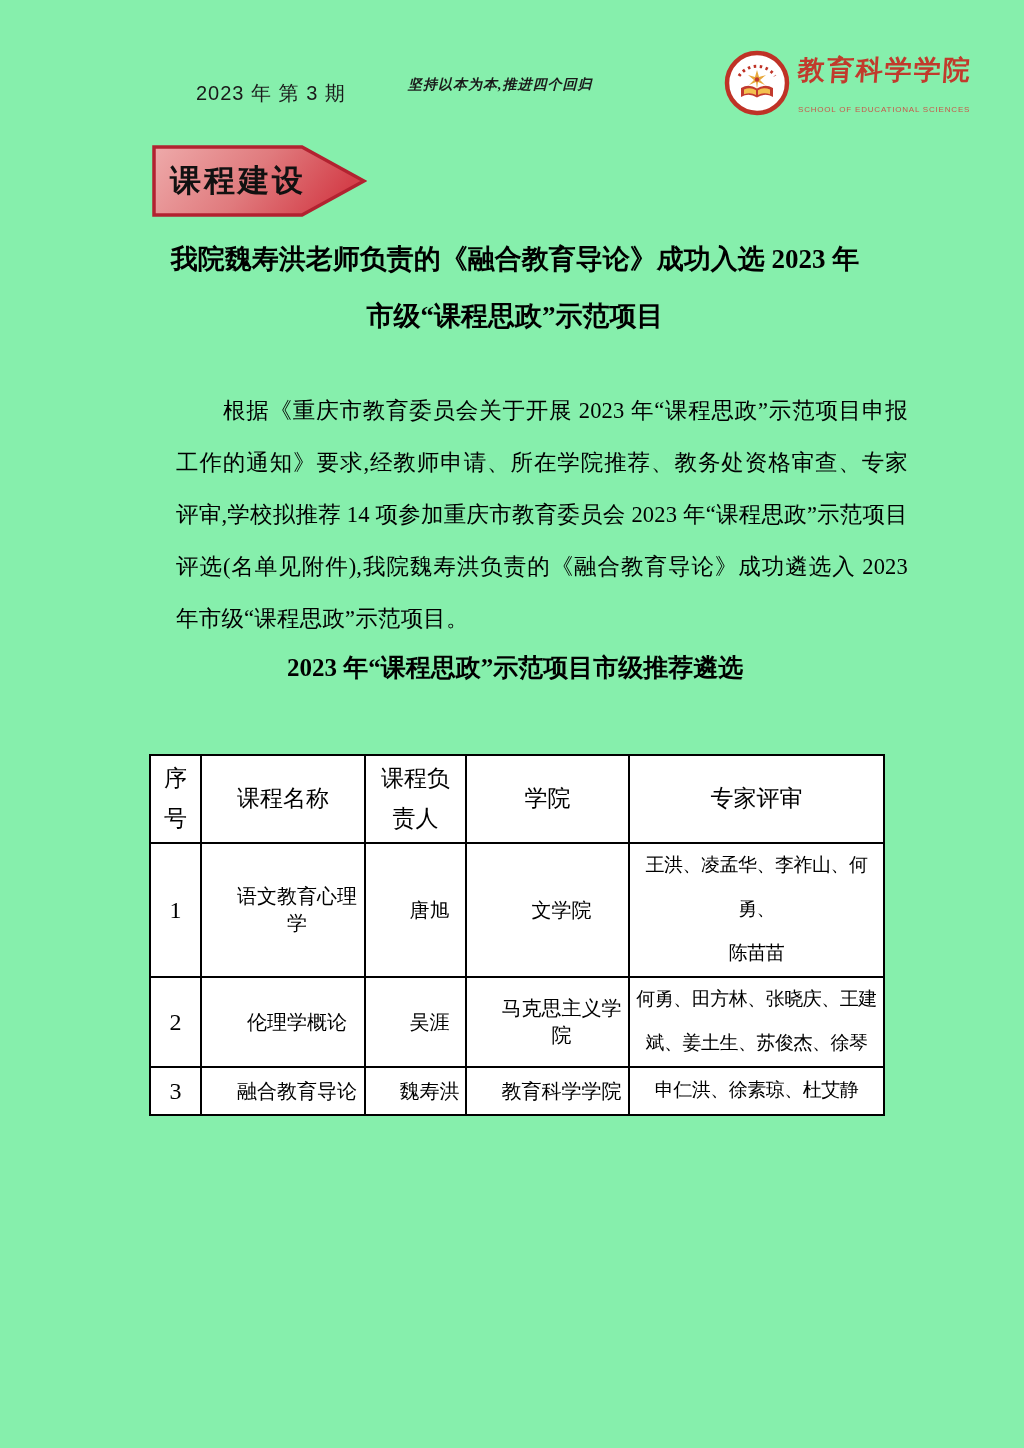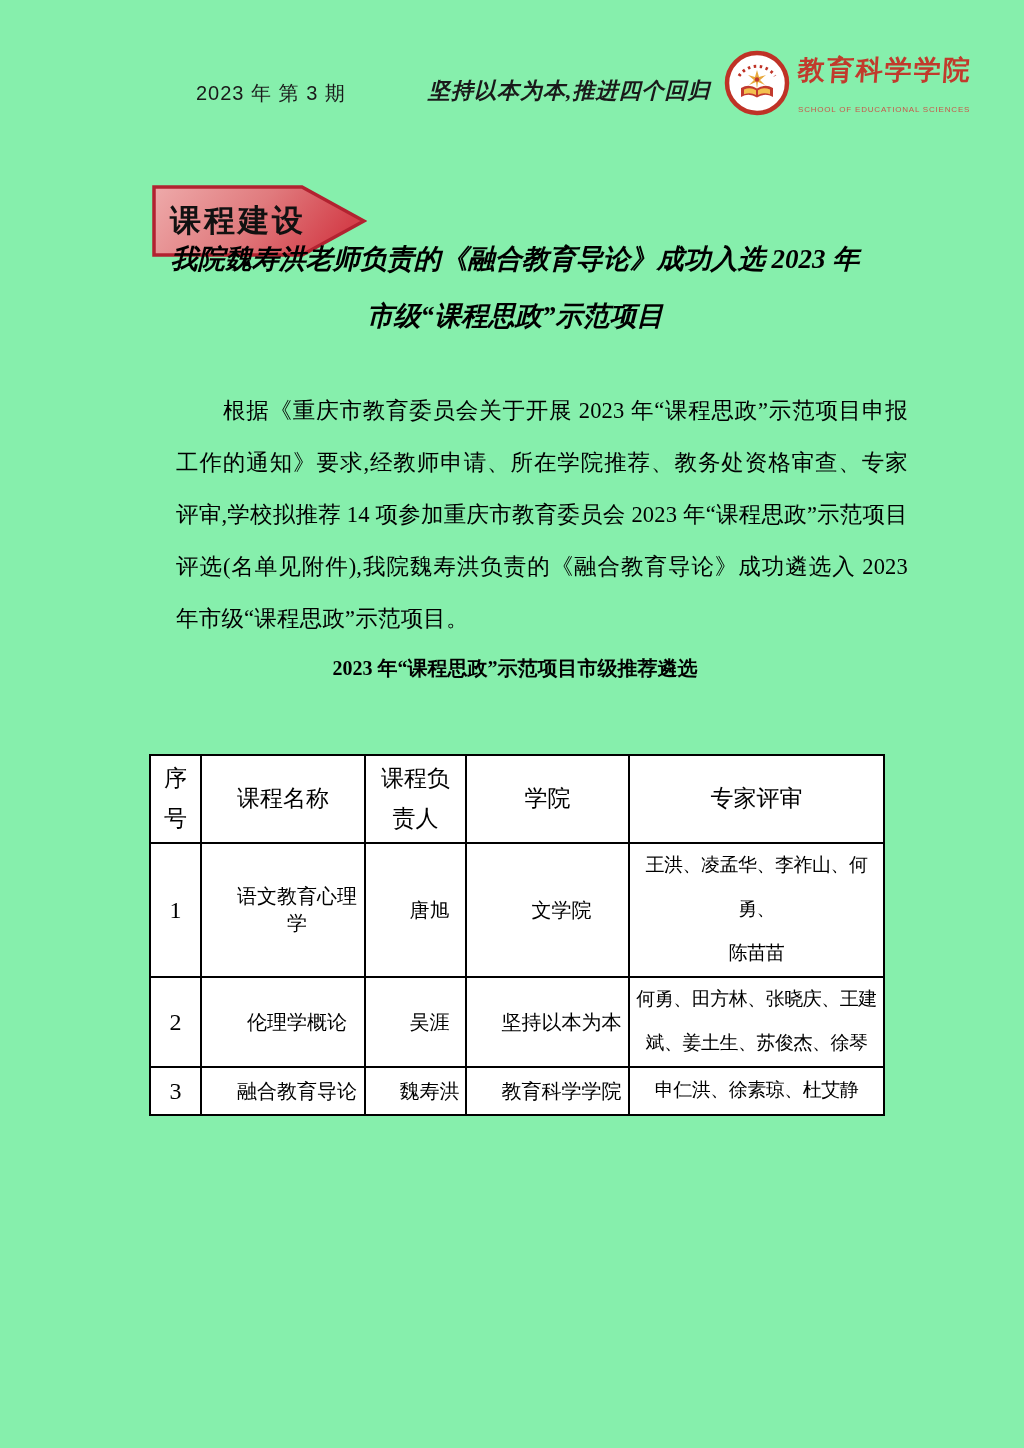--- a/index.html
+++ b/index.html
@@ -13,58 +13,58 @@
     color: #000;
     overflow: hidden;
   }
   
   .issue {
     position: absolute; left: 196px; top: 80px;
     font-family: "Liberation Sans", sans-serif;
     font-size: 20px; letter-spacing: 1px; color: #1a1a1a;
   }
   .motto {
-    position: absolute; left: 428px; top: 76px;
-    font-size: 22px; font-style: italic; font-weight: bold;
+    position: absolute; left: 408px; top: 76px;
+    font-size: 14px; font-style: italic; font-weight: bold;
     letter-spacing: 1px; color: #1a1a1a;
   }
   .logo { position: absolute; left: 724px; top: 50px; display: flex; align-items: center; }
   .logo-emblem { width: 66px; height: 66px; flex: 0 0 auto; }
   .logo-text { margin-left: 8px; color: #c13a2c; }
   .logo-cn {
     font-size: 27px; font-weight: bold; letter-spacing: 2px;
     color: #c13a2c; transform: skewX(-4deg); white-space: nowrap;
   }
   .logo-en {
     font-family: "Liberation Sans", sans-serif;
     font-size: 8px; letter-spacing: 0.8px; color: #c8574a;
     margin-top: 17px; white-space: nowrap;
   }
   
-  .banner { position: absolute; left: 152px; top: 145px; width: 215px; height: 72px; margin-top: 40px; }
+  .banner { position: absolute; left: 152px; top: 145px; width: 215px; height: 72px; }
   .banner svg { position: absolute; left: 0; top: 0; }
   .banner-label {
     position: absolute; left: 18px; top: 0; height: 72px;
     display: flex; align-items: center;
     font-size: 31px; font-weight: bold; letter-spacing: 3px; color: #111;
   }
   
   .article-title {
     position: absolute; left: 150px; top: 231px; width: 730px;
-    text-align: center; font-weight: bold; font-size: 27px; line-height: 57px; font-style: italic;
+    text-align: center; font-weight: bold; font-size: 27px; line-height: 57px;
   }
   .article-body {
     position: absolute; left: 150px; top: 385px; width: 732px;
     font-size: 22.5px; line-height: 52px; text-align: justify;
     text-indent: 47px; letter-spacing: 0.2px; margin-left: 26px;
   }
   
   .table-caption {
     position: absolute; left: 150px; top: 641px; width: 730px;
-    text-align: center; font-weight: bold; font-size: 20px; line-height: 54px;
+    text-align: center; font-weight: bold; font-size: 25px; line-height: 54px;
   }
   
   .course-table-wrap { position: absolute; left: 149px; top: 754px; }
   table.course-table {
     border-collapse: collapse; table-layout: fixed; width: 734px;
     background: #fff;
   }
   .course-table th, .course-table td {
     border: 2px solid #000;
     text-align: center; vertical-align: middle;
@@ -172,21 +172,21 @@
         <td class="cell-course">语文教育心理学</td>
         <td class="cell-leader">唐旭</td>
         <td class="cell-college">文学院</td>
         <td class="cell-team">王洪、凌孟华、李祚山、何勇、
 陈苗苗</td>
       </tr>
       <tr class="row-2">
         <td class="cell-no">2</td>
         <td class="cell-course">伦理学概论</td>
         <td class="cell-leader">吴涯</td>
-        <td class="cell-college">坚持以本为本</td>
+        <td class="cell-college">马克思主义学院</td>
         <td class="cell-team">何勇、田方林、张晓庆、王建
 斌、姜土生、苏俊杰、徐琴</td>
       </tr>
       <tr class="row-3">
         <td class="cell-no">3</td>
         <td class="cell-course">融合教育导论</td>
         <td class="cell-leader">魏寿洪</td>
         <td class="cell-college">教育科学学院</td>
         <td class="cell-team">申仁洪、徐素琼、杜艾静</td>
       </tr>

